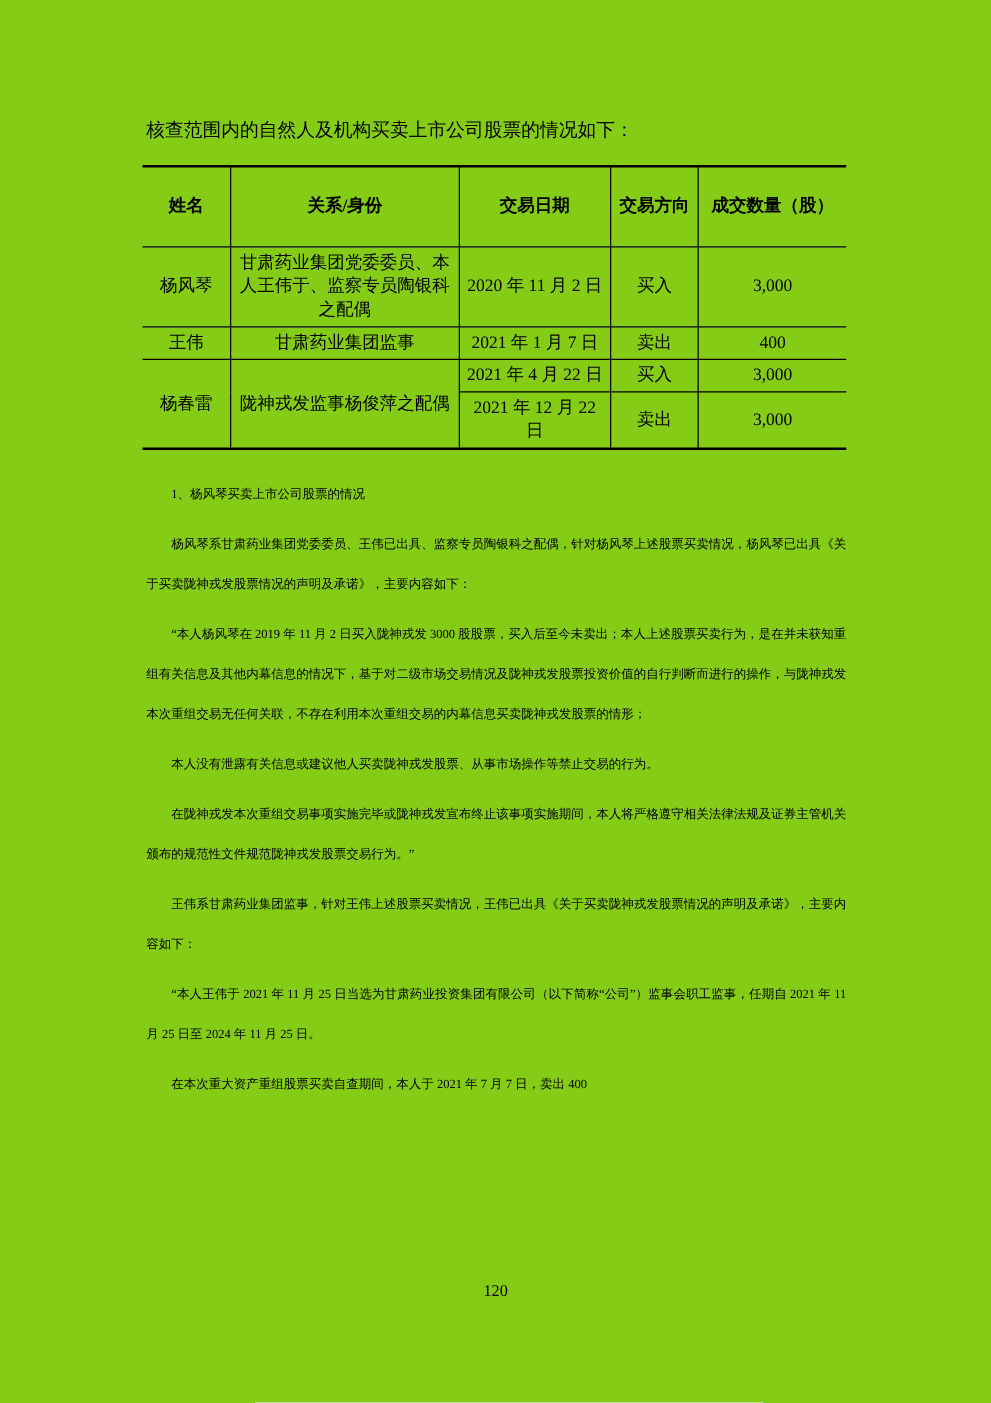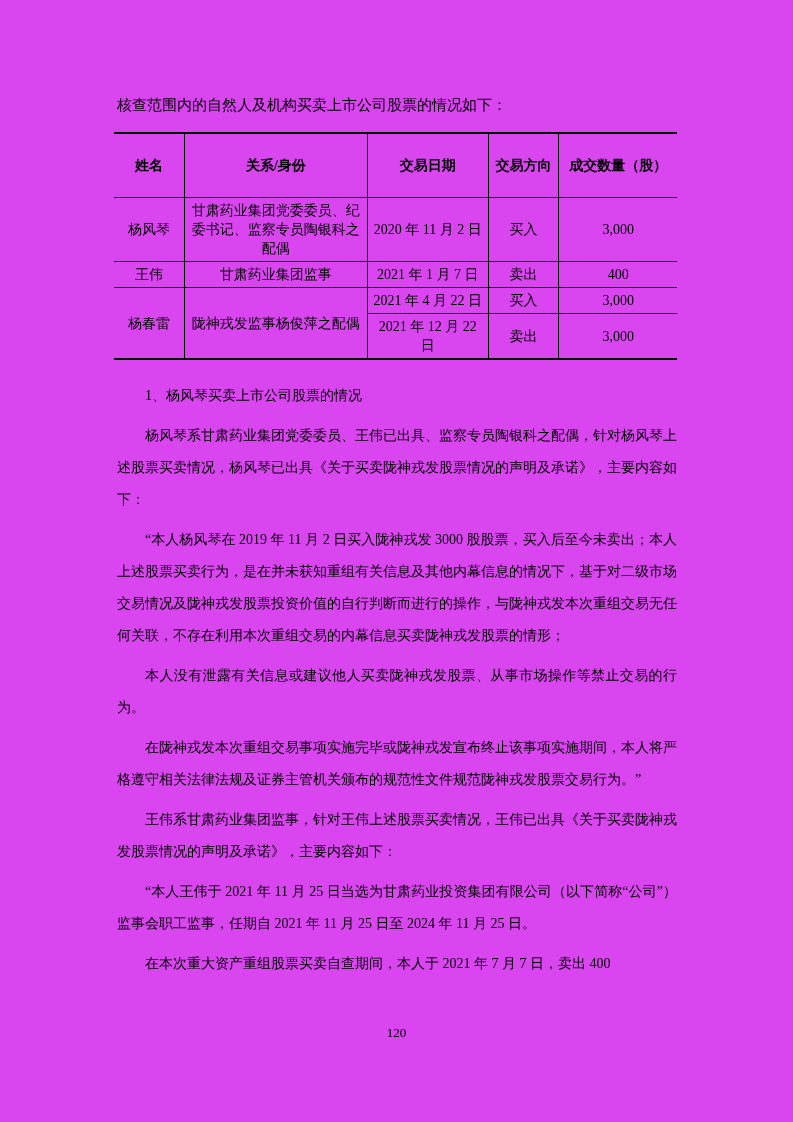--- a/index.html
+++ b/index.html
@@ -4,21 +4,21 @@
 <style>
   html, body {
     margin: 0;
     padding: 0;
     background: #e8e8e8;
   }
   .page {
     position: relative;
     width: 793px;
     height: 1122px;
-    background: #d946ef;
+    background: #84cc16;
     margin: 0 auto;
     overflow: hidden;
     font-family: "Liberation Serif", "DejaVu Serif", serif;
     color: #000000;
   }
   .content {
     position: absolute;
     left: 117px;
     top: 90px;
     width: 560px;
@@ -52,21 +52,21 @@
   }
   table.trades th:first-child, table.trades td:first-child { border-left: none; }
   table.trades th:last-child, table.trades td:last-child { border-right: none; text-align: center; }
   col.c-name   { width: 12.5%; }
   col.c-rel    { width: 32.5%; }
   col.c-date   { width: 21.5%; }
   col.c-dir    { width: 12.5%; }
   col.c-vol    { width: 21.0%; }
   .para {
     margin: 0 0 8px 0;
-    font-size: 14px;
+    font-size: 10px;
     line-height: 32px;
     text-indent: 2em;
     text-align: justify;
     text-align-last: left;
   }
   .footer {
     position: absolute;
     top: 1024px;
     left: 0;
     width: 100%;
@@ -96,21 +96,21 @@
           <th>姓名</th>
           <th>关系/身份</th>
           <th>交易日期</th>
           <th>交易方向</th>
           <th>成交数量（股）</th>
         </tr>
       </thead>
       <tbody>
         <tr>
           <td>杨风琴</td>
-          <td>甘肃药业集团党委委员、纪委书记、监察专员陶银科之配偶</td>
+          <td>甘肃药业集团党委委员、本人王伟于、监察专员陶银科之配偶</td>
           <td>2020 年 11 月 2 日</td>
           <td>买入</td>
           <td>3,000</td>
         </tr>
         <tr>
           <td>王伟</td>
           <td>甘肃药业集团监事</td>
           <td>2021 年 1 月 7 日</td>
           <td>卖出</td>
           <td>400</td>

